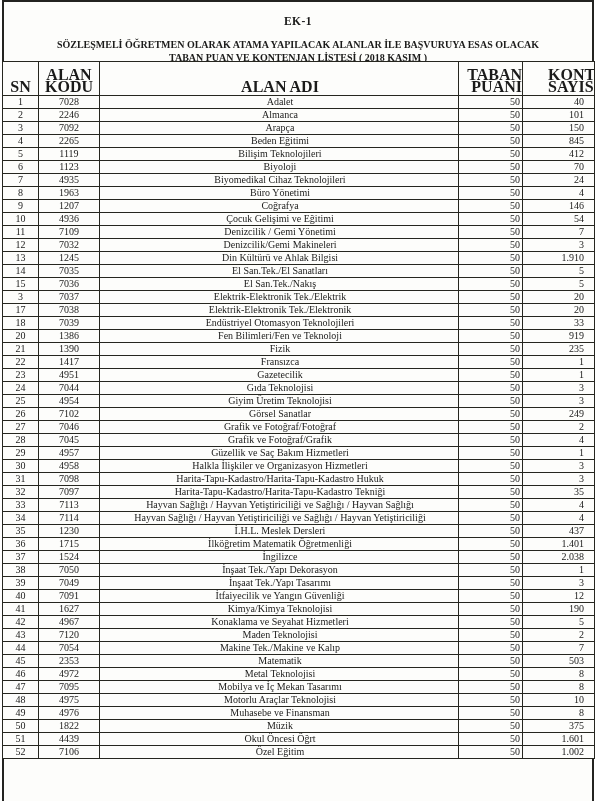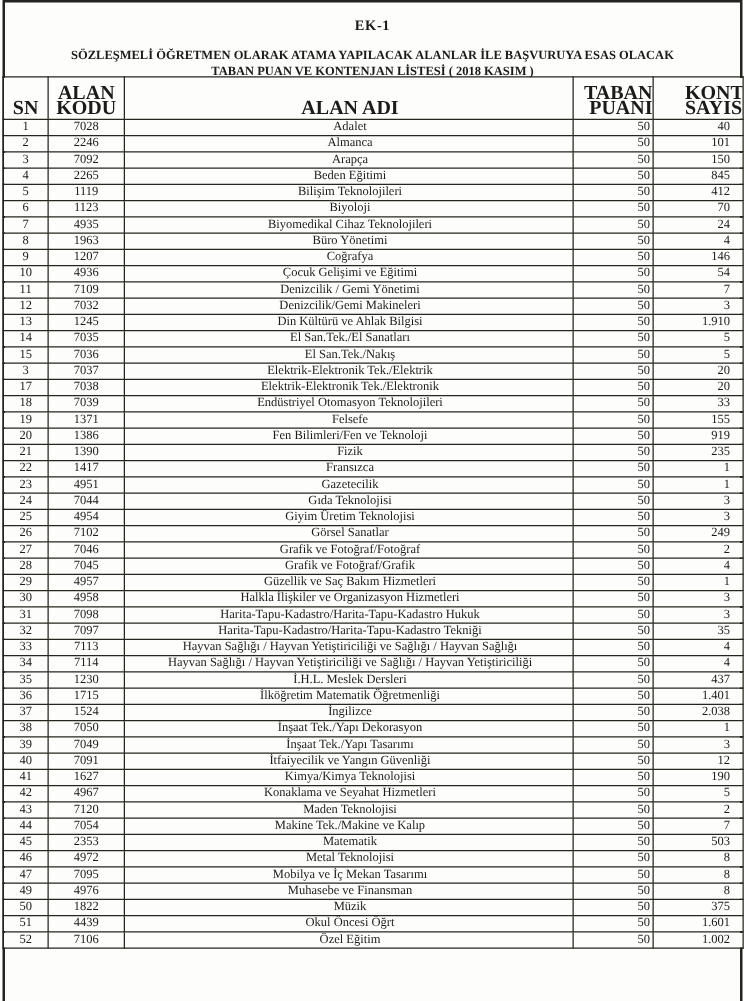--- a/index.html
+++ b/index.html
@@ -238,27 +238,20 @@
         <td class="col-kontenjan">20</td>
       </tr>
       <tr>
         <td class="col-sn">18</td>
         <td class="col-kodu">7039</td>
         <td class="col-adi">Endüstriyel Otomasyon Teknolojileri</td>
         <td class="col-taban">50</td>
         <td class="col-kontenjan">33</td>
       </tr>
       <tr>
-        <td class="col-sn">19</td>
-        <td class="col-kodu">1371</td>
-        <td class="col-adi">Felsefe</td>
-        <td class="col-taban">50</td>
-        <td class="col-kontenjan">155</td>
-      </tr>
-      <tr>
         <td class="col-sn">20</td>
         <td class="col-kodu">1386</td>
         <td class="col-adi">Fen Bilimleri/Fen ve Teknoloji</td>
         <td class="col-taban">50</td>
         <td class="col-kontenjan">919</td>
       </tr>
       <tr>
         <td class="col-sn">21</td>
         <td class="col-kodu">1390</td>
         <td class="col-adi">Fizik</td>
@@ -439,20 +432,27 @@
         <td class="col-adi">Metal Teknolojisi</td>
         <td class="col-taban">50</td>
         <td class="col-kontenjan">8</td>
       </tr>
       <tr>
         <td class="col-sn">47</td>
         <td class="col-kodu">7095</td>
         <td class="col-adi">Mobilya ve İç Mekan Tasarımı</td>
         <td class="col-taban">50</td>
         <td class="col-kontenjan">8</td>
+      </tr>
+      <tr>
+        <td class="col-sn">48</td>
+        <td class="col-kodu">4975</td>
+        <td class="col-adi">Motorlu Araçlar Teknolojisi</td>
+        <td class="col-taban">50</td>
+        <td class="col-kontenjan">10</td>
       </tr>
       <tr>
         <td class="col-sn">49</td>
         <td class="col-kodu">4976</td>
         <td class="col-adi">Muhasebe ve Finansman</td>
         <td class="col-taban">50</td>
         <td class="col-kontenjan">8</td>
       </tr>
       <tr>
         <td class="col-sn">50</td>

